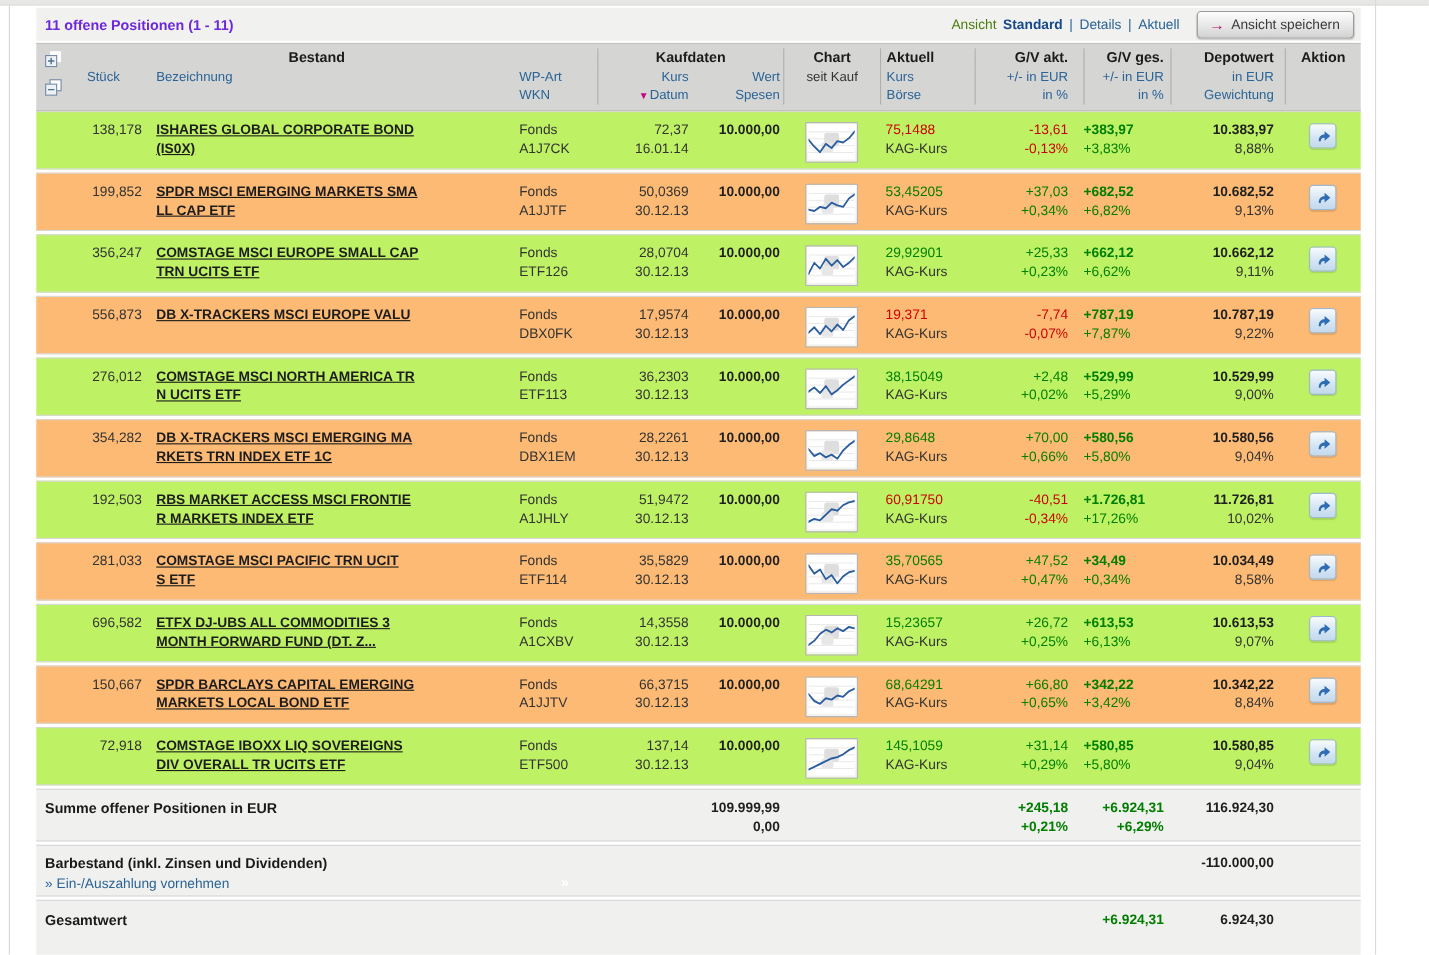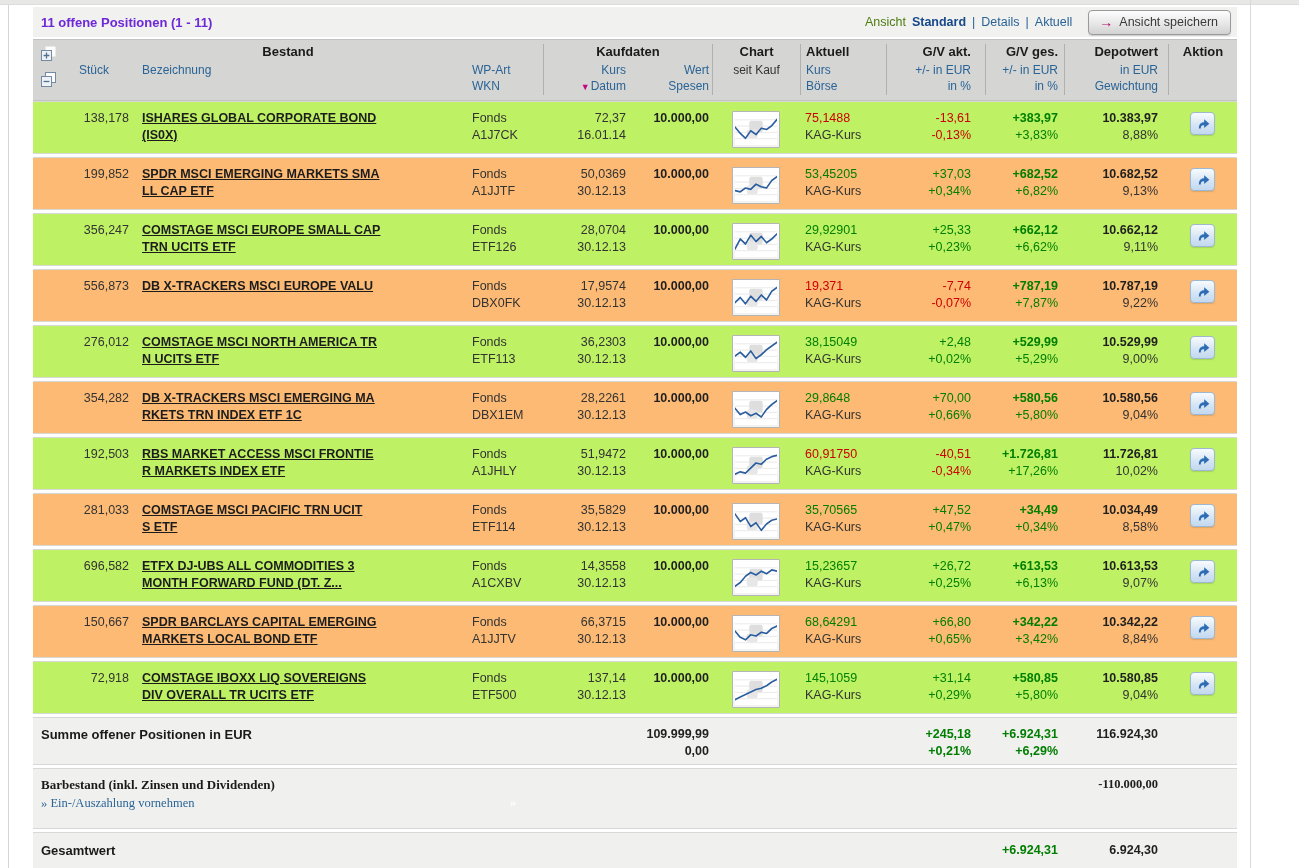--- a/index.html
+++ b/index.html
@@ -64,37 +64,37 @@
   .c-wp div, .c-kkurs div, .c-akt div, .c-gva div, .c-gvg div, .c-depot div { line-height:17px; }
   .c-kkurs { text-align:right; padding-right:4px; color:#333; }
   .c-wert { text-align:right; padding-right:3px; font-weight:bold; color:#1f1f1f; }
   .c-chart { display:flex; justify-content:center; align-items:flex-start; padding-top:1px; }
   .chartbox { width:48px; height:37px; border:1px solid #b5b5b5; border-radius:1px;
     background:linear-gradient(#ffffff,#f2f2f1); padding:2px; cursor:pointer; }
   .chartbox svg { width:100%; height:100%; display:block; background:#fff; }
   .c-akt { padding-left:5px; }
   .c-akt .quelle { color:#333; }
   .c-gva { text-align:right; padding-right:14px; }
-  .c-gvg { text-align:right; padding-right:6px; }
+  .c-gvg { text-align:left; padding-right:6px; }
   .c-gvg .l1 { font-weight:bold; }
   .c-depot { text-align:right; padding-right:10px; }
   .c-depot .l1 { font-weight:bold; color:#1f1f1f; }
   .c-depot .l2 { color:#333; }
   .c-aktion { display:flex; justify-content:center; align-items:flex-start; padding-top:2px; }
   .pos { color:#007e00; } .neg { color:#cc0000; }
   .action-btn { width:25px; height:23px; border:1px solid #9cb8d4; border-radius:4px;
     background:linear-gradient(#f8fbfe,#d4e4f3 60%,#c3d9ee); cursor:pointer;
     display:flex; align-items:center; justify-content:center; padding:0;
     box-shadow:0 1px 1px rgba(0,0,0,.12); }
 
   
   .sumrow { position:relative; background:#f0f0ef; border-top:1px solid #d8d8d8;
     border-bottom:1px solid #d8d8d8; margin-bottom:3px; font-size:12.5px; line-height:17px; }
   .sumrow.h1 { height:48px; padding-top:8px; }
-  .sumrow.h2 { height:61px; padding-top:7px;font-family:Liberation Serif, serif; }
+  .sumrow.h2 { height:47px; padding-top:7px; }
   .sumrow.h3 { height:52px; padding-top:9px; margin-bottom:0; }
   .sum-label { grid-column:1/4; padding-left:8px; font-weight:bold; font-size:13px; color:#1a1a1a; }
   .sum-label-wide { grid-column:1/6; padding-left:8px; font-size:13px; color:#1a1a1a; }
   .sum-label-wide .bold { font-weight:bold; }
   .cash-link { display:block; font-size:12.5px; font-weight:normal; color:#2a6496;
     text-decoration:none; cursor:pointer; margin-top:2px; }
   .sum-wert { grid-column:4/6; text-align:right; padding-right:3px; font-weight:bold; color:#1f1f1f; }
   .sum-gva { grid-column:8; text-align:right; padding-right:14px; font-weight:bold; }
   .sum-gvg { grid-column:9; text-align:right; padding-right:6px; font-weight:bold; }
   .sum-depot { grid-column:10; text-align:right; padding-right:10px; font-weight:bold; color:#1f1f1f; }

